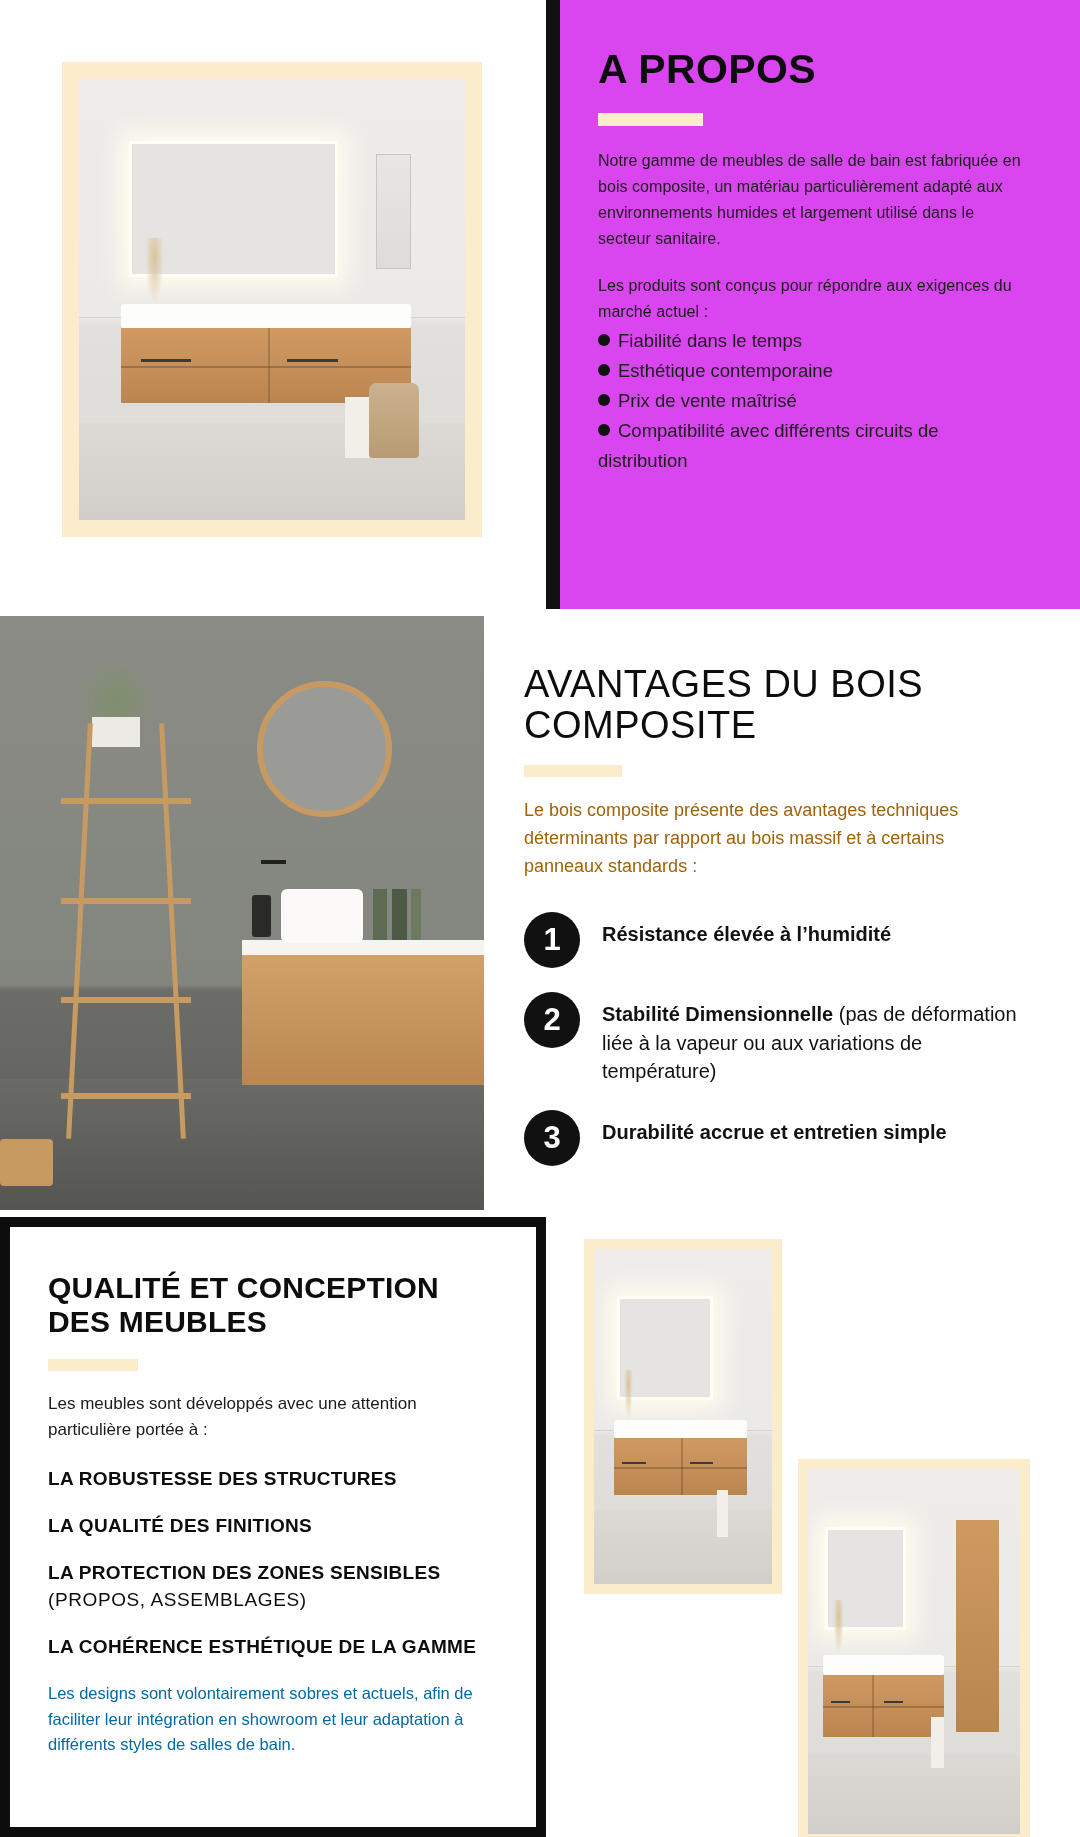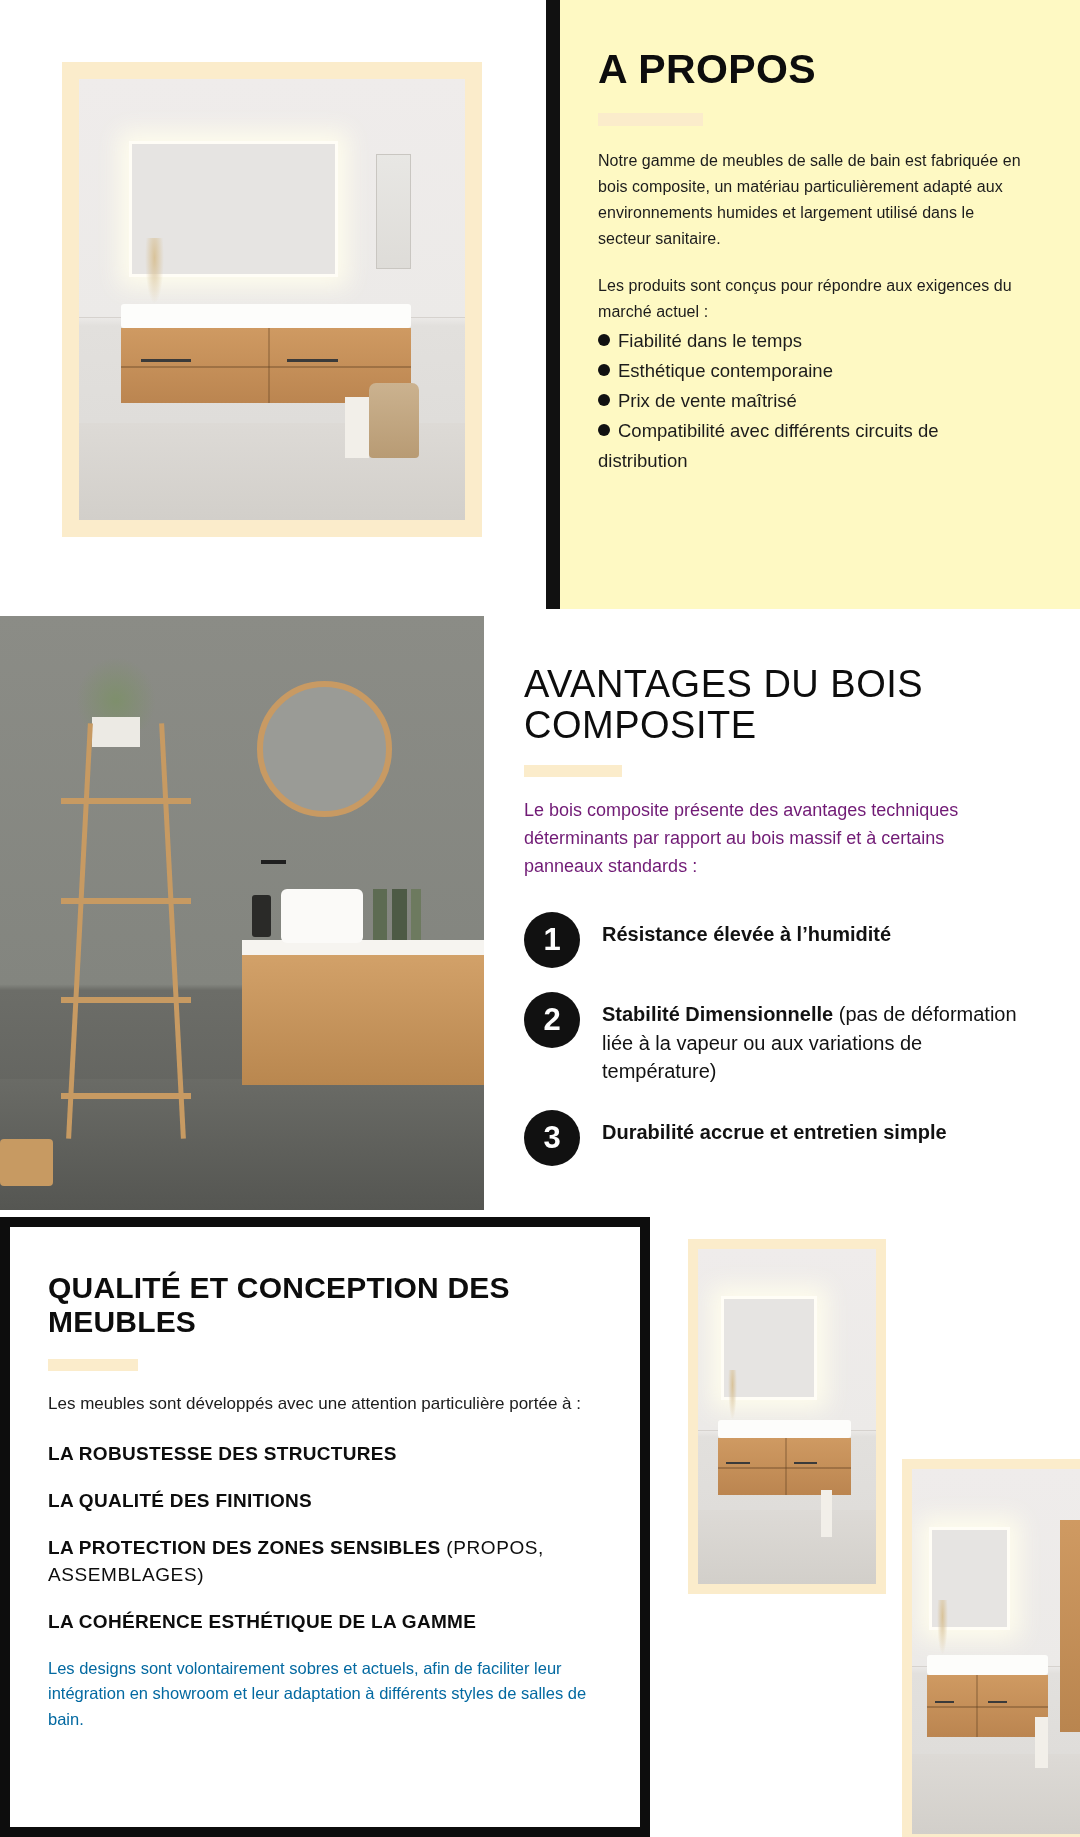--- a/index.html
+++ b/index.html
@@ -46,21 +46,21 @@
   }
   .sec1-divider {
     width: 14px;
     height: 609px;
     background: #111111;
     flex: 0 0 14px;
   }
   .sec1-right {
     flex: 1;
     padding: 48px 50px 0 38px;
-    background: #fef9c3;
+    background: #d946ef;
   }
   .h1-title {
     font-size: 41px;
     font-weight: 800;
     letter-spacing: 0.4px;
     color: #0d0d0d;
     line-height: 1.05;
   }
   .accent-bar {
     width: 105px;
@@ -121,21 +121,21 @@
     line-height: 1.09;
   }
   .accent-bar2 {
     width: 98px; height: 12px;
     background: #fbeccb;
     margin: 18px 0 20px 0;
   }
   .body-txt2 {
     font-size: 18px;
     line-height: 1.55;
-    color: #701a75;
+    color: #a16207;
   }
   .numlist { margin-top: 30px; }
   .numrow {
     display: flex;
     align-items: flex-start;
     margin-bottom: 22px;
   }
   .numcircle {
     flex: 0 0 auto;
     width: 56px; height: 56px;
@@ -162,21 +162,21 @@
   
   .sec3 {
     position: absolute;
     left: 0; top: 1210px;
     width: 1080px; height: 627px;
     background: #ffffff;
     display: flex;
     border-top: 7px solid #ffffff;
   }
   .sec3-left {
-    width: 650px;
+    width: 546px;
     height: 620px;
     background: #0d0d0d;
     padding: 10px 10px 10px 10px;
   }
   .sec3-card {
     width: 100%; height: 100%;
     background: #ffffff;
     padding: 44px 38px 0 38px;
   }
   .h3-title {

